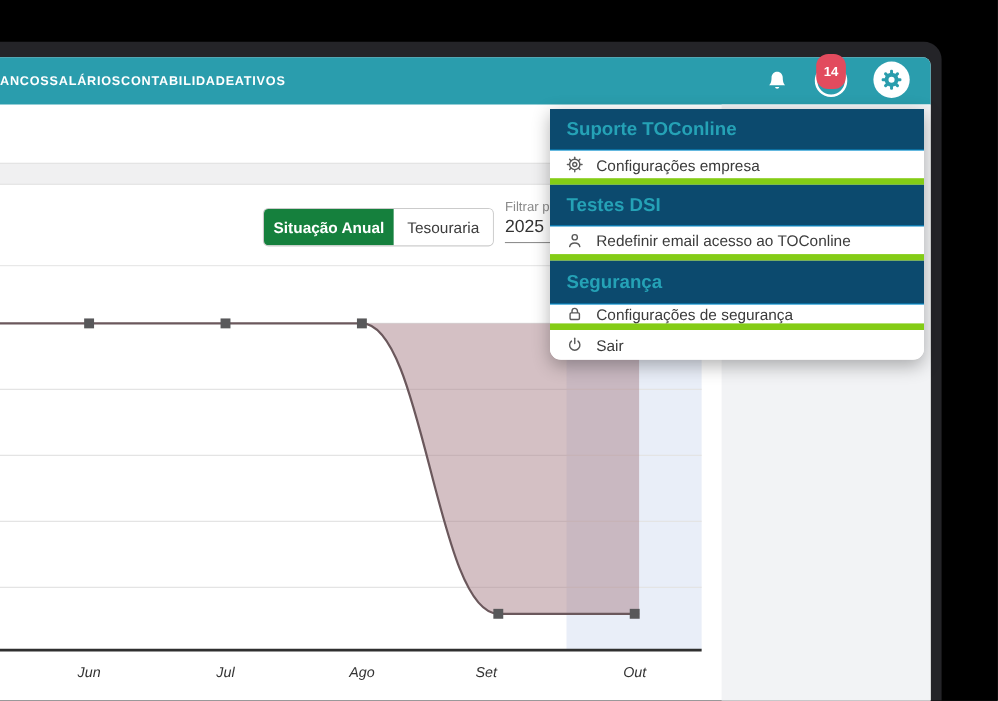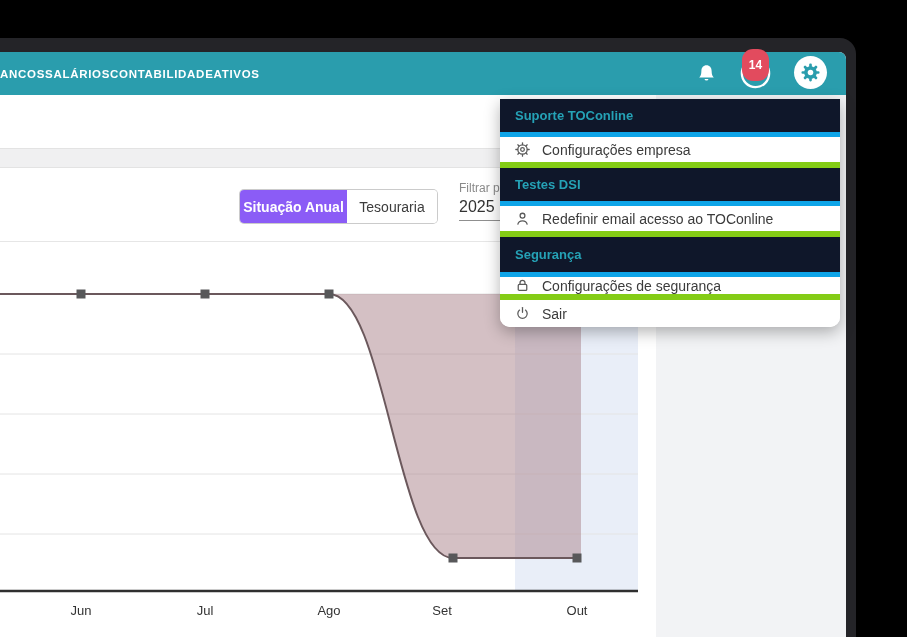--- a/index.html
+++ b/index.html
@@ -26,42 +26,42 @@
                      background:#fff; border-radius:50%; display:flex; align-items:center; justify-content:center; cursor:pointer; }
 
   
   .gray-strip { position:absolute; left:0; top:96px; width:656px; height:20px;
                 background:#F0F0F1; border-top:1px solid #E3E3E3; border-bottom:1px solid #E3E3E3; }
 
   
   .tabs { position:absolute; left:240px; top:138px; height:33px; display:flex;
           border-radius:4px; overflow:hidden; box-shadow:0 0 0 1px #CBCBCB; }
   .tab { display:flex; align-items:center; justify-content:center; font-size:14px; cursor:pointer; }
-  .tab.active { width:107px; background:#8b5cf6; color:#fff; font-weight:bold; }
+  .tab.active { width:118px; background:#15803d; color:#fff; font-weight:bold; }
   .tab.inactive { width:90px; background:#fff; color:#3C3C3C; }
 
   
   .filter-label { position:absolute; left:459px; top:129px; font-size:12px; color:#8A8A8A; white-space:nowrap; }
   .filter-select { position:absolute; left:459px; top:146px; width:47px; font-size:16px; color:#333;
                    border-bottom:1px solid #8f8f8f; padding-bottom:4px; cursor:pointer; }
 
   
   .chart-card { position:absolute; left:0; top:189px; width:656px; border-top:1px solid #E6E6E6; }
   .chart-svg { display:block; }
-  .xlabel { position:absolute; top:551px; width:80px; text-align:center; font-size:13px; color:#333; }
+  .xlabel { position:absolute; top:551px; width:80px; text-align:center; font-size:13px; color:#333;font-style:italic; }
 
   
   .side-panel { position:absolute; left:656px; top:43px; width:190px; height:542px; background:#F2F3F5; }
 
   
   .menu { position:absolute; left:500px; top:47px; width:340px; z-index:50;
           background:#fff; border-bottom-left-radius:10px; border-bottom-right-radius:10px;
           box-shadow:0 5px 16px rgba(0,0,0,.30); overflow:hidden; }
-  .menu-header { background:#0f172a; color:#25A2B6; font-weight:bold; font-size:13px;
-                 display:flex; align-items:center; padding-left:15px; border-bottom:5px solid #0ea5e9; }
+  .menu-header { background:#0c4a6e; color:#25A2B6; font-weight:bold; font-size:17px;
+                 display:flex; align-items:center; padding-left:15px; border-bottom:1px solid #0ea5e9; }
   .menu-item { background:#fff; color:#3B3B3B; font-size:14px; display:flex; align-items:center;
                gap:11px; padding-left:14px; border-bottom:6px solid #84cc16; cursor:pointer; }
   .menu-item:last-child { border-bottom:none; }
   .mi-icon { display:flex; align-items:center; }
   .h38{height:38px} .h40{height:40px} .h31{height:31px} .h33{height:23px} .h27{height:27px}
 </style>
 </head>
 <body>
 
 <div id="stage">

